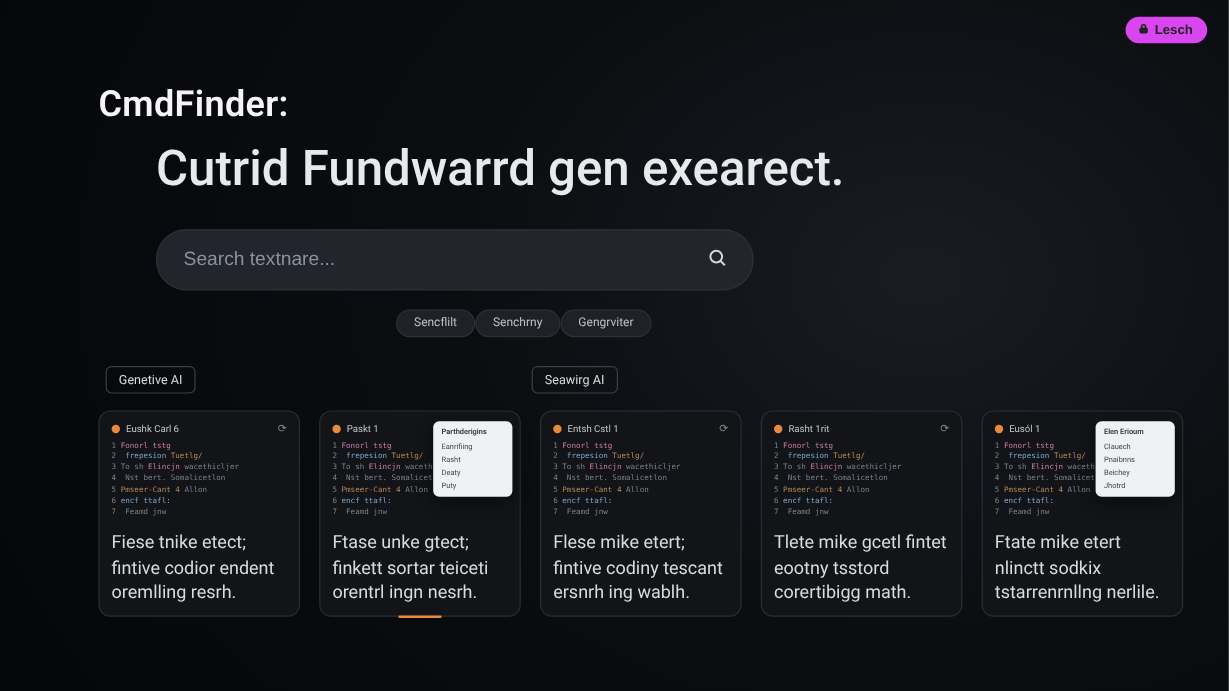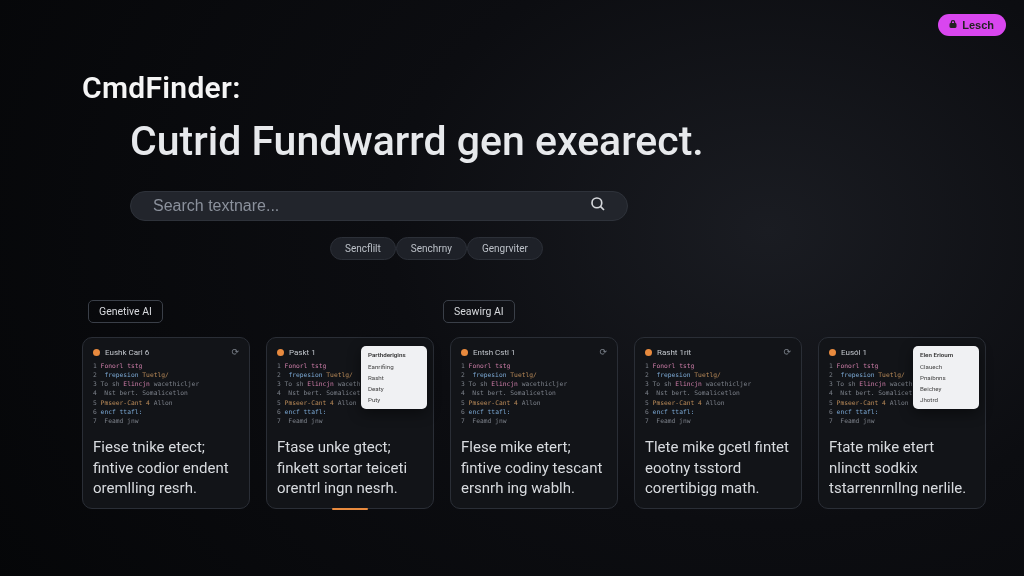--- a/index.html
+++ b/index.html
@@ -17,37 +17,37 @@
     font-size: 11px; font-weight: 600;
     display: flex; align-items: flex-start; gap: 4px;
     border: none; cursor: pointer;
   }
   .login-btn svg { width: 10px; height: 10px; }
   .hero { padding: 70px 0 0 82px; }
   .hero h1 { font-size: 30px; font-weight: 600; letter-spacing: 0.3px; color:#f5f5f5; }
   .hero h2 { font-size: 41px; font-weight: 500; color:#e7e9ec; padding-left: 48px; margin-top: 12px; }
   .search-wrap { padding-left: 130px; margin-top: 26px; }
   .search {
-    width: 498px; height: 30px;
+    width: 498px; height: 51px;
     background: #22252c; border-radius: 25px;
     display: flex; align-items: center; padding: 0 20px 0 22px;
     border: 1px solid #2e323a;
   }
   .search input {
     flex: 1; background: transparent; border: none; outline: none;
     color: #e0e3e8; font-size: 16px;
   }
   .search input::placeholder { color: #8b919c; }
   .search .icon { color: #d6d8dc; }
   .chips { margin-top: 16px; padding-left: 200px; display: flex; }
   .chip {
     background: #1e2128; border: 1px solid #2c3038; border-radius: 14px;
     padding: 5px 14px; font-size: 10px; color: #bcc1c8; cursor: pointer;
   }
-  .sections { padding: 0 68px 0 88px; margin-top: 40px; display: flex; gap: 280px; }
+  .sections { padding: 0 68px 0 88px; margin-top: 24px; display: flex; gap: 280px; }
   .section-label {
     display: inline-block; border: 1px solid #3a3f48; border-radius: 5px;
     padding: 4px 10px; font-size: 10.5px; color: #d8dade;
   }
   .cards {
     display: flex; gap: 16px; padding: 0 0 0 82px; margin-top: 14px;
   }
   .card {
     width: 168px; height: 172px;
     background: #121418; border: 1px solid #2a2e36; border-radius: 10px;

